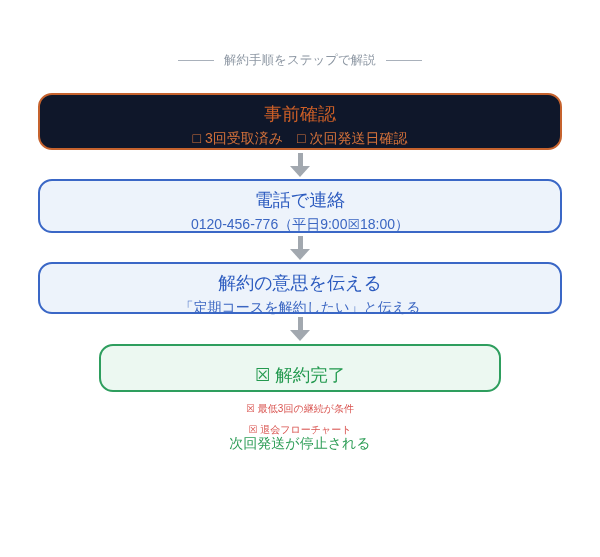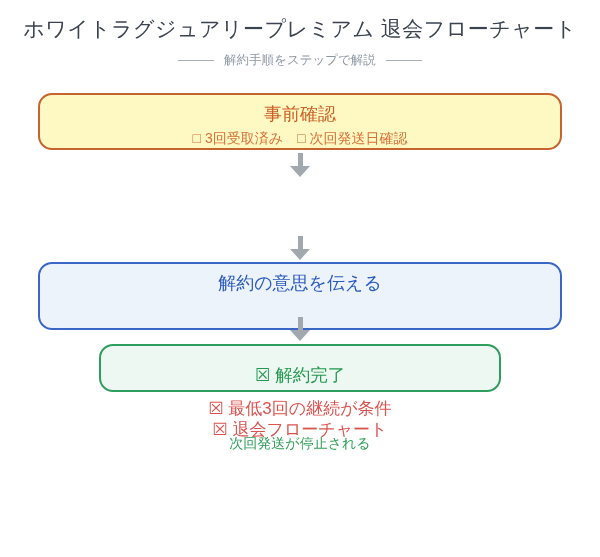--- a/index.html
+++ b/index.html
@@ -24,35 +24,35 @@
   .subtitle .line { width: 36px; height: 1px; background: #a9b1bb; }
 
   .box {
     position: absolute; left: 38px; width: 524px; box-sizing: border-box;
     border: 2px solid; border-radius: 14px;
     text-align: center;
   }
   .box-title { font-size: 18px; margin-top: 7px; }
   .box-detail { font-size: 14px; margin-top: 4px; }
 
-  .box.orange { background: #fef9c3; border-color: #c6632e; }
+  .box.orange { background: #0f172a; border-color: #c6632e; }
   .box.orange .box-title  { color: #cd5f27; }
   .box.orange .box-detail { color: #d4713a; }
 
   .box.blue { background: #edf3fb; border-color: #3a67c6; }
   .box.blue .box-title  { color: #2c5bbf; }
   .box.blue .box-detail { color: #3b66c2; }
 
   .box.green { background: #ecf8f1; border-color: #2e9e5e; }
   .box.green .box-title  { color: #23994f; }
   .box.green .box-detail { color: #2f9e58; margin-top: 48px; }
 
   .box1 { top: 93px;  height: 57px; }
   .box2 { top: 179px; height: 54px; }
-  .box3 { top: 262px; height: 68px; }
+  .box3 { top: 262px; height: 52px; }
   .box4 { top: 344px; height: 48px; left: 99px; width: 402px; }
   .box4 .box-title { font-size: 17.5px; margin-top: 17px; }
 
   .arrow {
     position: absolute; left: 50%; transform: translateX(-50%);
     display: flex; flex-direction: column; align-items: center;
   }
   .arrow .stem { width: 5px; height: 13px; background: #a2a8af; }
   .arrow .head {
     width: 0; height: 0;
@@ -60,55 +60,59 @@
     border-right: 10px solid transparent;
     border-top: 11px solid #a2a8af;
   }
   .arrow1 { top: 153px; }
   .arrow2 { top: 236px; }
   .arrow3 { top: 317px; }
 
   .notes {
     position: absolute; top: 398px; left: 0; width: 100%;
     text-align: center;
-    font-size: 17px; line-height: 21px;
+    font-size: 10px; line-height: 21px;
     color: #d9534f;
   }
 </style>
 </head>
 <body>
 
 <div class="page">
 
-  <div class="title">ホワイトラグジュアリープレミアム 退会フローチャート</div>
 
   <div class="subtitle">
     <span class="line"></span>
     <span>解約手順をステップで解説</span>
     <span class="line"></span>
   </div>
 
   <div class="box orange box1">
     <div class="box-title">事前確認</div>
     <div class="box-detail">□ 3回受取済み　□ 次回発送日確認</div>
   </div>
 
   <div class="arrow arrow1">
     <div class="stem"></div>
     <div class="head"></div>
   </div>
 
+  <div class="box blue box2">
+    <div class="box-title">電話で連絡</div>
+    <div class="box-detail">0120-456-776（平日9:00☒18:00）</div>
+  </div>
 
   <div class="arrow arrow2">
     <div class="stem"></div>
     <div class="head"></div>
   </div>
 
   <div class="box blue box3">
     <div class="box-title">解約の意思を伝える</div>
+    <div class="box-detail">「定期コースを解約したい」と伝える</div>
   </div>
 
   <div class="arrow arrow3">
     <div class="stem"></div>
     <div class="head"></div>
   </div>
 
   <div class="box green box4">
     <div class="box-title">☒ 解約完了</div>
     <div class="box-detail">次回発送が停止される</div>

